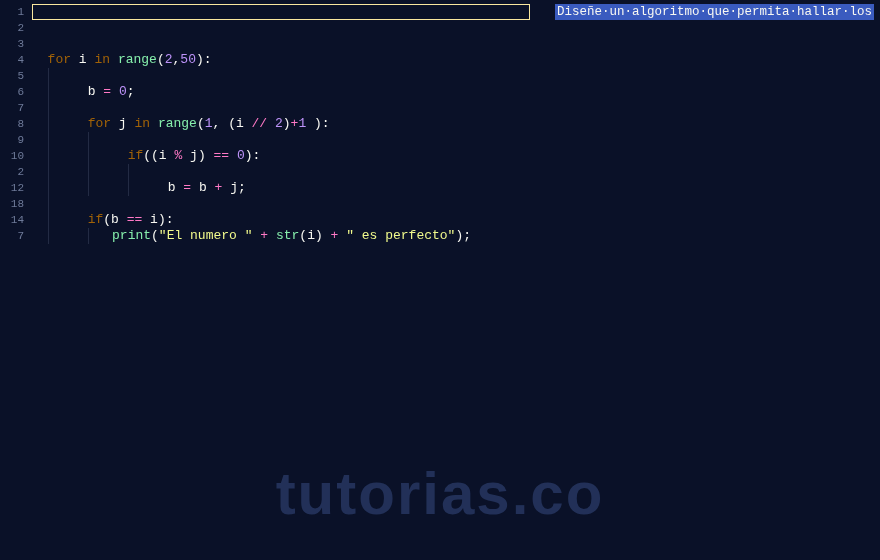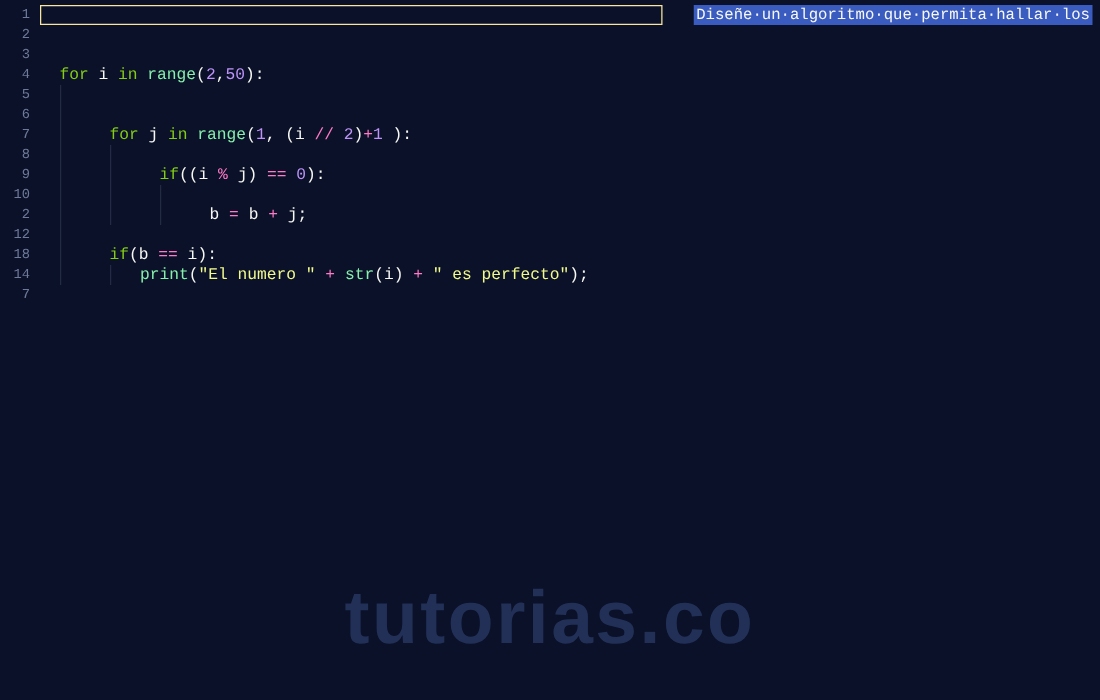--- a/index.html
+++ b/index.html
@@ -42,21 +42,21 @@
     line-height: 16px;
     white-space: pre;
     position: relative;
   }
   .indent-guide {
     border-left: 1px solid rgba(110,122,153,0.25);
     display: inline-block;
     height: 16px;
     vertical-align: top;
   }
-  .kw { color: #84cc16; margin-top: 31px; }
+  .kw { color: #a16207; margin-top: 31px; }
   .var { color: #f8f8f2; }
   .op { color: #ff79c6; }
   .num { color: #bd93f9; }
   .str { color: #f1fa8c; }
   .builtin { color: #86efac; }
   .punct { color: #f8f8f2; }
   .plain { color: #e8e8f0; }
   .docstring-box {
     position: absolute;
     top: 4px;
@@ -123,20 +123,21 @@
     </div>
 
     <div class="code-line"></div>
     <div class="code-line"></div>
     <div class="code-line"></div>
 
     <div class="code-line"><span class="plain">  </span><span class="kw">for</span><span class="plain"> </span><span class="var">i</span><span class="plain"> </span><span class="kw">in</span><span class="plain"> </span><span class="builtin">range</span><span class="punct">(</span><span class="num">2</span><span class="punct">,</span><span class="num">50</span><span class="punct">):</span></div>
 
     <div class="code-line"><span class="plain">  </span><span class="indent-guide"></span></div>
 
+    <div class="code-line"><span class="plain">  </span><span class="indent-guide"></span><span class="plain">     </span><span class="var">b</span><span class="plain"> </span><span class="op">=</span><span class="plain"> </span><span class="num">0</span><span class="punct">;</span></div>
 
     <div class="code-line"><span class="plain">  </span><span class="indent-guide"></span></div>
 
     <div class="code-line"><span class="plain">  </span><span class="indent-guide"></span><span class="plain">     </span><span class="kw">for</span><span class="plain"> </span><span class="var">j</span><span class="plain"> </span><span class="kw">in</span><span class="plain"> </span><span class="builtin">range</span><span class="punct">(</span><span class="num">1</span><span class="punct">, (</span><span class="var">i</span><span class="plain"> </span><span class="op">//</span><span class="plain"> </span><span class="num">2</span><span class="punct">)</span><span class="op">+</span><span class="num">1</span><span class="plain"> </span><span class="punct">):</span></div>
 
     <div class="code-line"><span class="plain">  </span><span class="indent-guide"></span><span class="plain">     </span><span class="indent-guide"></span></div>
 
     <div class="code-line"><span class="plain">  </span><span class="indent-guide"></span><span class="plain">     </span><span class="indent-guide"></span><span class="plain">     </span><span class="kw">if</span><span class="punct">((</span><span class="var">i</span><span class="plain"> </span><span class="op">%</span><span class="plain"> </span><span class="var">j</span><span class="punct">) </span><span class="op">==</span><span class="plain"> </span><span class="num">0</span><span class="punct">):</span></div>
 
     <div class="code-line"><span class="plain">  </span><span class="indent-guide"></span><span class="plain">     </span><span class="indent-guide"></span><span class="plain">     </span><span class="indent-guide"></span></div>

